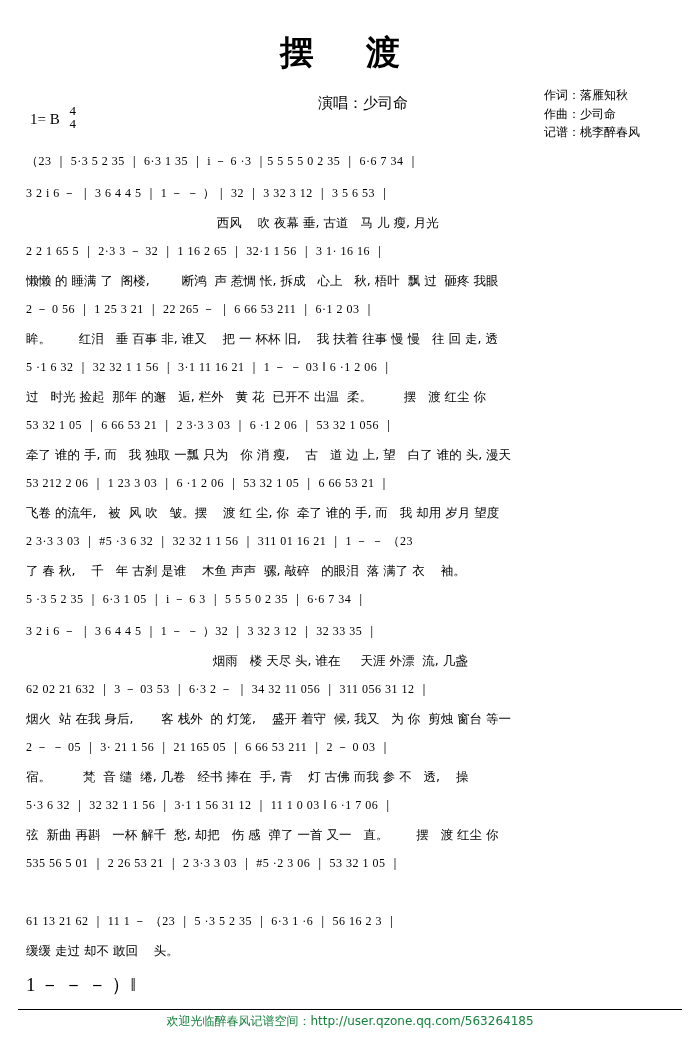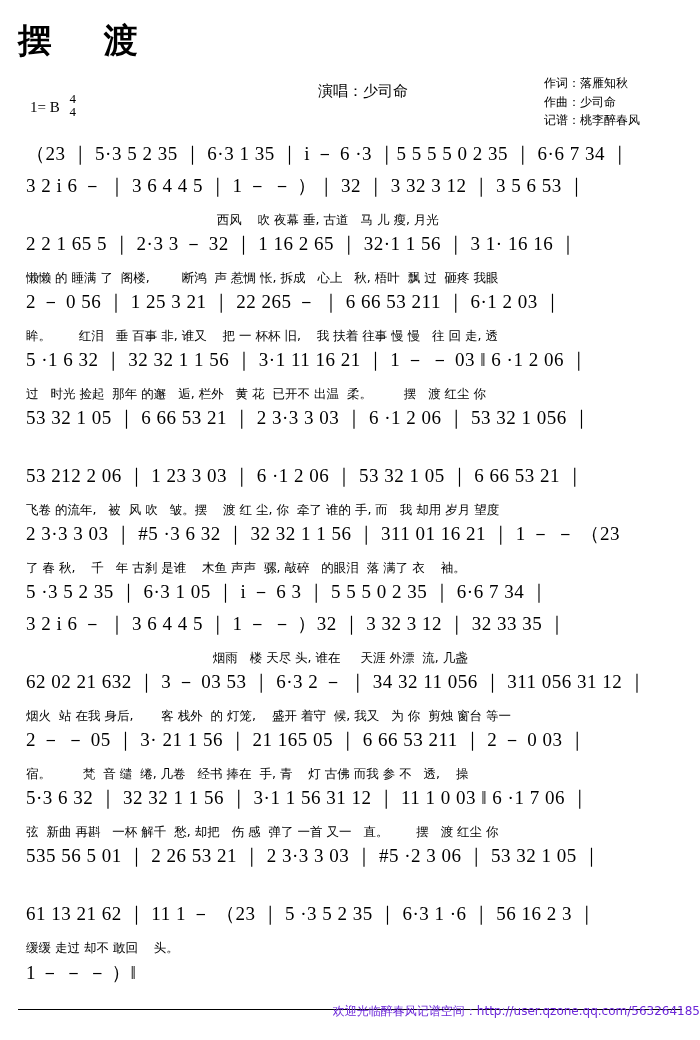--- a/index.html
+++ b/index.html
@@ -11,26 +11,26 @@
     position:relative;
     overflow:hidden;
   }
   .sheet{
     position:relative;
     width:700px;height:1040px;
     box-sizing:border-box;
     padding:14px 18px 0 18px;
   }
   .title{
-    text-align:left;
+    text-align:center;
     font-family:"DejaVu Sans", sans-serif;
     font-weight:bold;
     font-size:34px;
     letter-spacing:20px;
-    margin:4px 0 2px 0;
+    margin:16px 0 2px 0;
   }
   .header-row{
     position:relative;
     height:74px;
   }
   .key-sig{
     position:absolute;
     left:12px;top:26px;
     font-size:15px;
     font-family:"Liberation Serif", serif;
@@ -61,43 +61,43 @@
     position:relative;
     margin-top:2px;
   }
   .sysline{
     position:relative;
     margin-bottom:2px;
     height:56px;
   }
   .notes{
     font-family:"Liberation Serif", serif;
-    font-size:19px;
+    font-size:12px;
     letter-spacing:0.5px;
     white-space:pre;
     line-height:1.25;
     padding-left:8px;
   }
   .notes.nolyric{height:26px;}
   .lyr{
     font-family:"DejaVu Sans", sans-serif;
     font-size:12.5px;
     white-space:pre;
     padding-left:8px;
     margin-top:14px;
     letter-spacing:0px;
   }
   .intro-line{height:30px;}
   .foot{
     position:absolute;
-    left:0;right:0;bottom:20px;
-    text-align:right;
+    left:0;right:0;bottom:10px;
+    text-align:center;
     font-size:12px;
     font-family:"DejaVu Sans", sans-serif;
-    color:#6d28d9;
+    color:#15803d;
   }
   .rule{
     position:absolute;
     left:18px;right:18px;bottom:30px;
     border-top:1px solid #000;
     height:0;
   }
   .tail{
     font-family:"Liberation Serif", serif;
     font-size:19px;
@@ -149,20 +149,21 @@
       <div class="lyr">眸。       红泪   垂 百事 非, 谁又    把 一 杯杯 旧,    我 扶着 往事 慢 慢   往 回 走, 透</div>
     </div>
 
     <div class="sysline">
       <div class="notes">5 ·1 6 32 ｜ 32 32 1 1 56 ｜ 3·1 11 16 21 ｜ 1 － － 03 ‖ 6 ·1 2 06 ｜</div>
       <div class="lyr">过   时光 捡起  那年 的邂   逅, 栏外   黄 花  已开不 出温  柔。        摆   渡 红尘 你</div>
     </div>
 
     <div class="sysline">
       <div class="notes">53 32 1 05 ｜ 6 66 53 21 ｜ 2 3·3 3 03 ｜ 6 ·1 2 06 ｜ 53 32 1 056 ｜</div>
+      <div class="lyr">牵了 谁的 手, 而   我 独取 一瓢 只为   你 消 瘦,    古   道 边 上, 望   白了 谁的 头, 漫天</div>
     </div>
 
     <div class="sysline">
       <div class="notes">53 212 2 06 ｜ 1 23 3 03 ｜ 6 ·1 2 06 ｜ 53 32 1 05 ｜ 6 66 53 21 ｜</div>
       <div class="lyr">飞卷 的流年,   被  风 吹   皱。摆    渡 红 尘, 你  牵了 谁的 手, 而   我 却用 岁月 望度</div>
     </div>
 
     <div class="sysline">
       <div class="notes">2 3·3 3 03 ｜ #5 ·3 6 32 ｜ 32 32 1 1 56 ｜ 311 01 16 21 ｜ 1 － － （23</div>
       <div class="lyr">了 春 秋,    千   年 古刹 是谁    木鱼 声声  骡, 敲碎   的眼泪  落 满了 衣    袖。</div>

